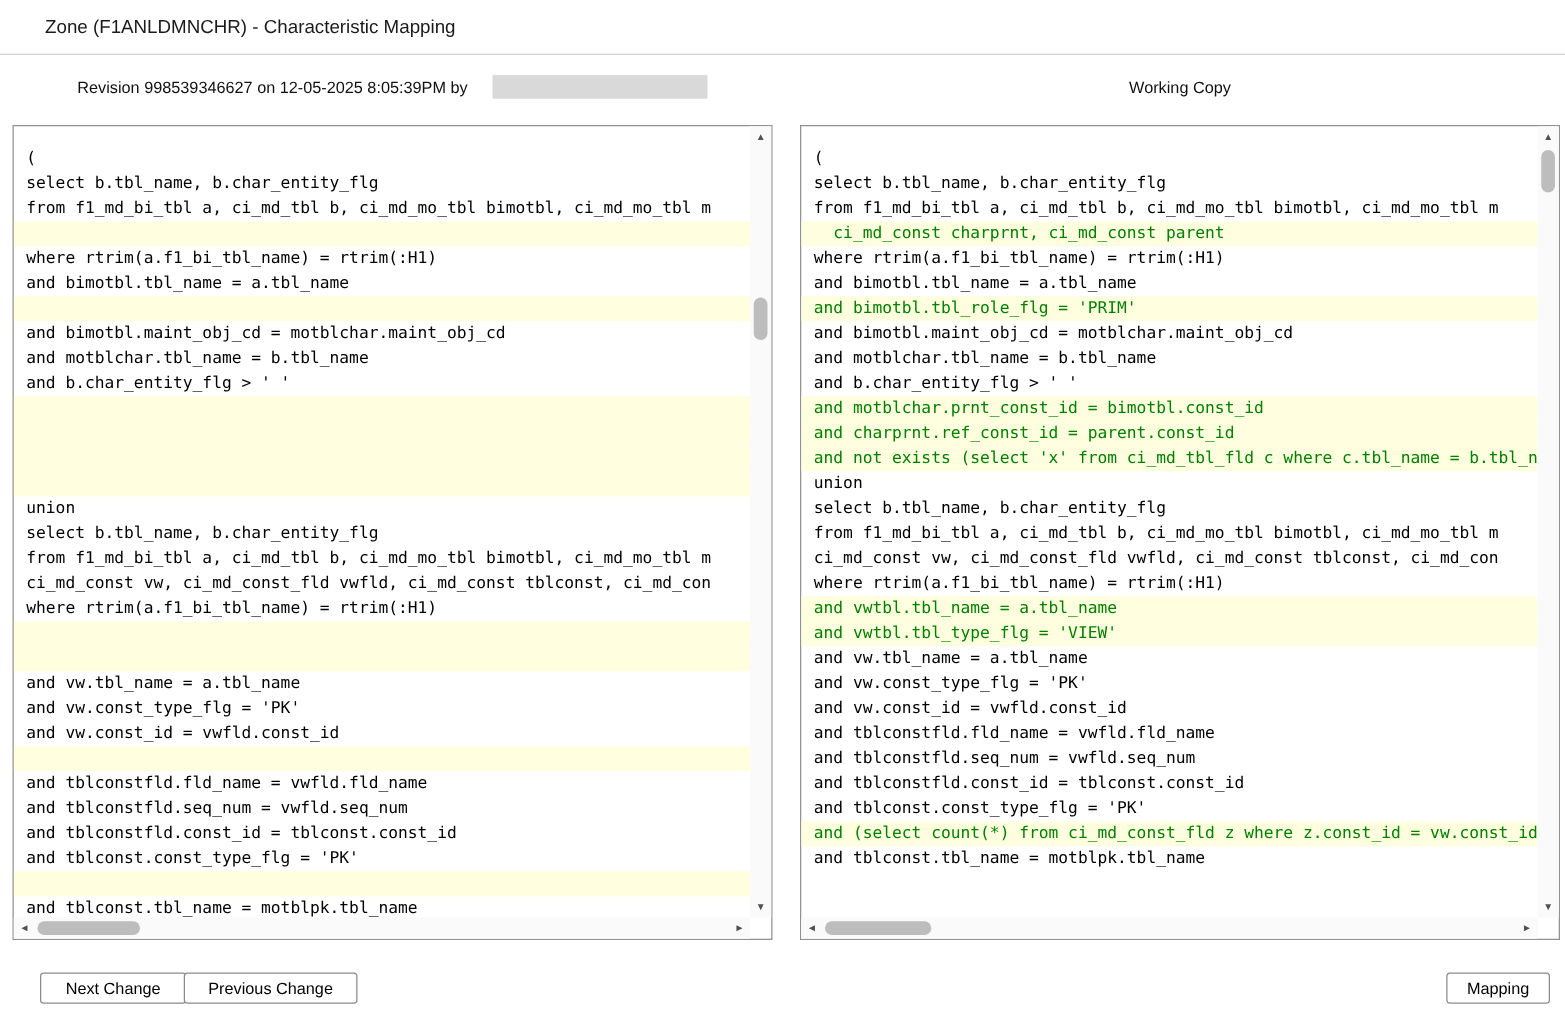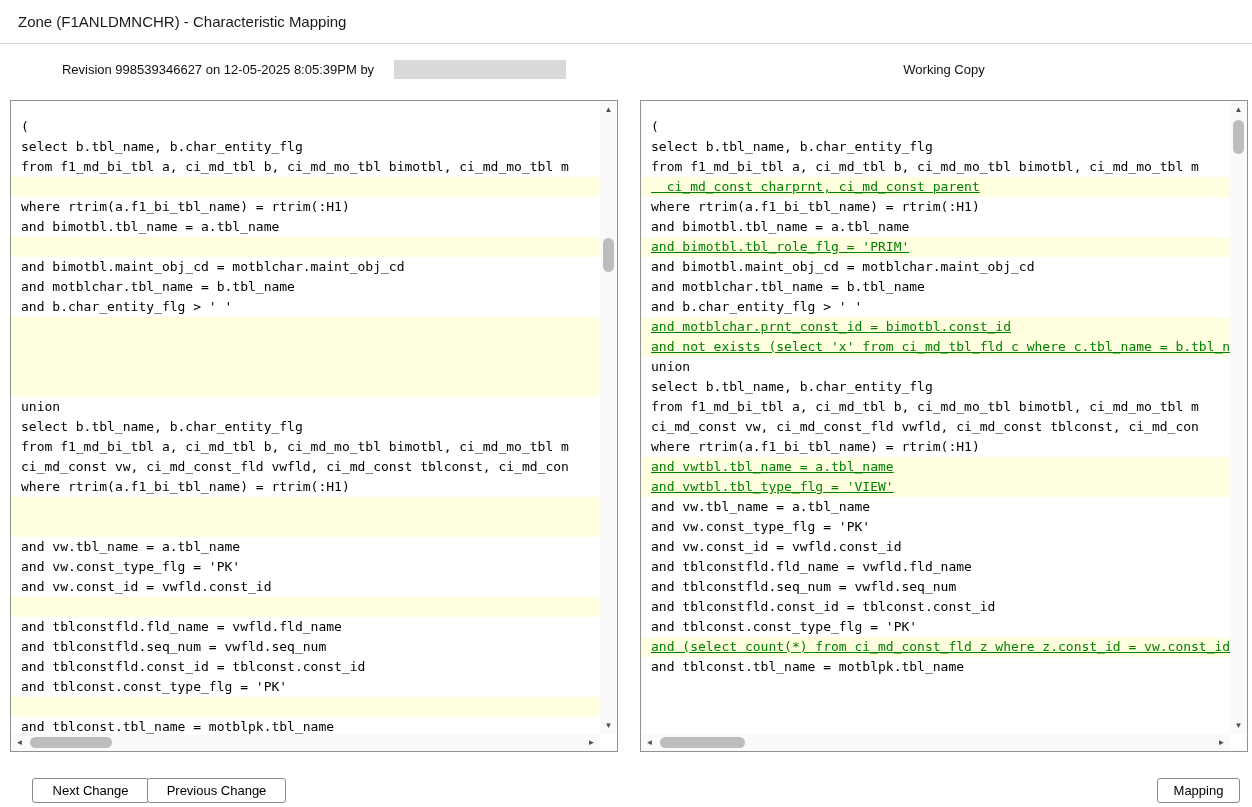--- a/index.html
+++ b/index.html
@@ -10,21 +10,21 @@
   html,body{margin:0;padding:0;}
   body{
     width:1252px;height:807px;overflow:hidden;background:#ffffff;
     font-family:"Liberation Sans", sans-serif;color:#1a1a1a;position:relative;
   }
 
   
   .titlebar{
     position:absolute;left:0;top:0;width:1252px;height:44px;
     border-bottom:1px solid #d4d4d4;background:#ffffff;
-    display:flex;align-items:center;padding-left:18px;
+    display:flex;align-items:center;padding-left:36px;
   }
   .titlebar span{font-size:15px;color:#1a1a1a;}
 
   
   .hdr{
     position:absolute;top:58px;height:22px;display:flex;align-items:center;
     justify-content:center;font-size:13px;color:#111;gap:20px;
   }
   .hdr-left{left:10px;width:608px;}
   .hdr-right{left:640px;width:608px;}
@@ -39,21 +39,21 @@
   .panel-right{left:640px;}
 
   .code-area{
     position:absolute;left:0;top:0;right:17px;bottom:17px;
     overflow:hidden;padding-top:16px;
     font-family:"DejaVu Sans Mono", monospace;
     font-size:13px;line-height:20px;
   }
   .code-line{height:20px;padding-left:10px;white-space:pre;color:#000;}
   .code-line.hl{background:var(--hl);}
-  .code-line.ins{color:var(--ins);text-decoration:underline;}
+  .code-line.ins{color:var(--ins);}
 
   
   .vscroll{position:absolute;top:0;right:0;bottom:17px;width:17px;background:#fafafa;}
   .hscroll{position:absolute;left:0;right:17px;bottom:0;height:17px;background:#fafafa;}
   .sb-arrow{
     position:absolute;width:17px;height:17px;font-size:8px;line-height:17px;
     text-align:center;color:#505050;user-select:none;cursor:default;
   }
   .sb-arrow.up{top:0;left:0;}
   .sb-arrow.down{bottom:0;left:0;}
@@ -143,20 +143,21 @@
       <div class="code-line">select b.tbl_name, b.char_entity_flg</div>
       <div class="code-line">from f1_md_bi_tbl a, ci_md_tbl b, ci_md_mo_tbl bimotbl, ci_md_mo_tbl m</div>
       <div class="code-line hl ins">  ci_md_const charprnt, ci_md_const parent</div>
       <div class="code-line">where rtrim(a.f1_bi_tbl_name) = rtrim(:H1)</div>
       <div class="code-line">and bimotbl.tbl_name = a.tbl_name</div>
       <div class="code-line hl ins">and bimotbl.tbl_role_flg = 'PRIM'</div>
       <div class="code-line">and bimotbl.maint_obj_cd = motblchar.maint_obj_cd</div>
       <div class="code-line">and motblchar.tbl_name = b.tbl_name</div>
       <div class="code-line">and b.char_entity_flg &gt; ' '</div>
       <div class="code-line hl ins">and motblchar.prnt_const_id = bimotbl.const_id</div>
+      <div class="code-line hl ins">and charprnt.ref_const_id = parent.const_id</div>
       <div class="code-line hl ins">and not exists (select 'x' from ci_md_tbl_fld c where c.tbl_name = b.tbl_name and</div>
       <div class="code-line">union</div>
       <div class="code-line">select b.tbl_name, b.char_entity_flg</div>
       <div class="code-line">from f1_md_bi_tbl a, ci_md_tbl b, ci_md_mo_tbl bimotbl, ci_md_mo_tbl m</div>
       <div class="code-line">ci_md_const vw, ci_md_const_fld vwfld, ci_md_const tblconst, ci_md_con</div>
       <div class="code-line">where rtrim(a.f1_bi_tbl_name) = rtrim(:H1)</div>
       <div class="code-line hl ins">and vwtbl.tbl_name = a.tbl_name</div>
       <div class="code-line hl ins">and vwtbl.tbl_type_flg = 'VIEW'</div>
       <div class="code-line">and vw.tbl_name = a.tbl_name</div>
       <div class="code-line">and vw.const_type_flg = 'PK'</div>

